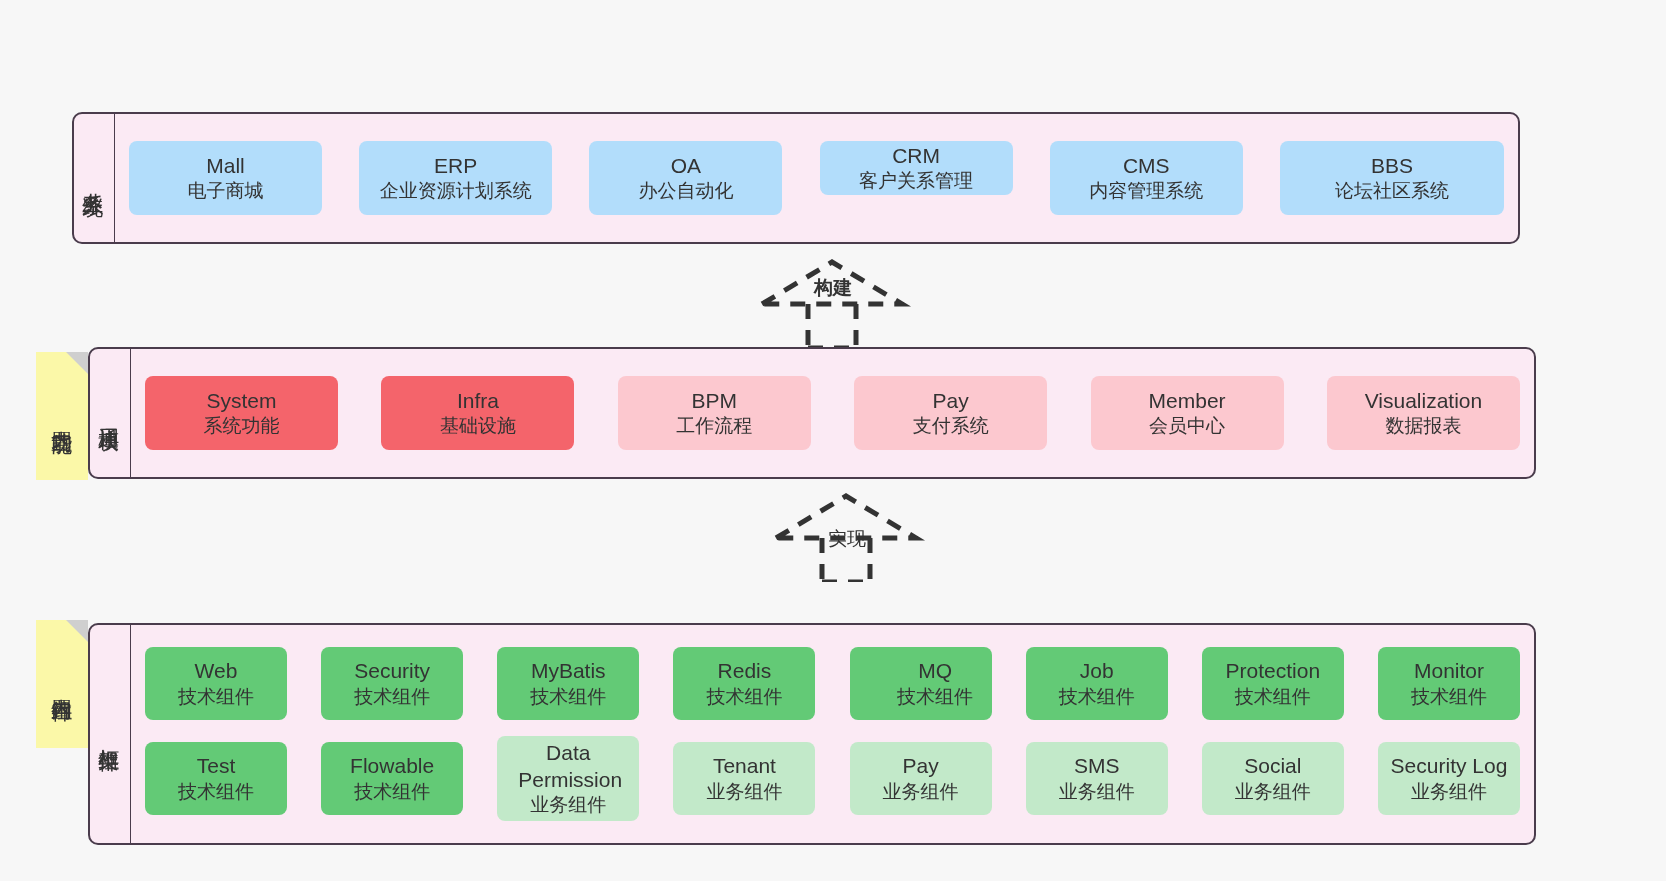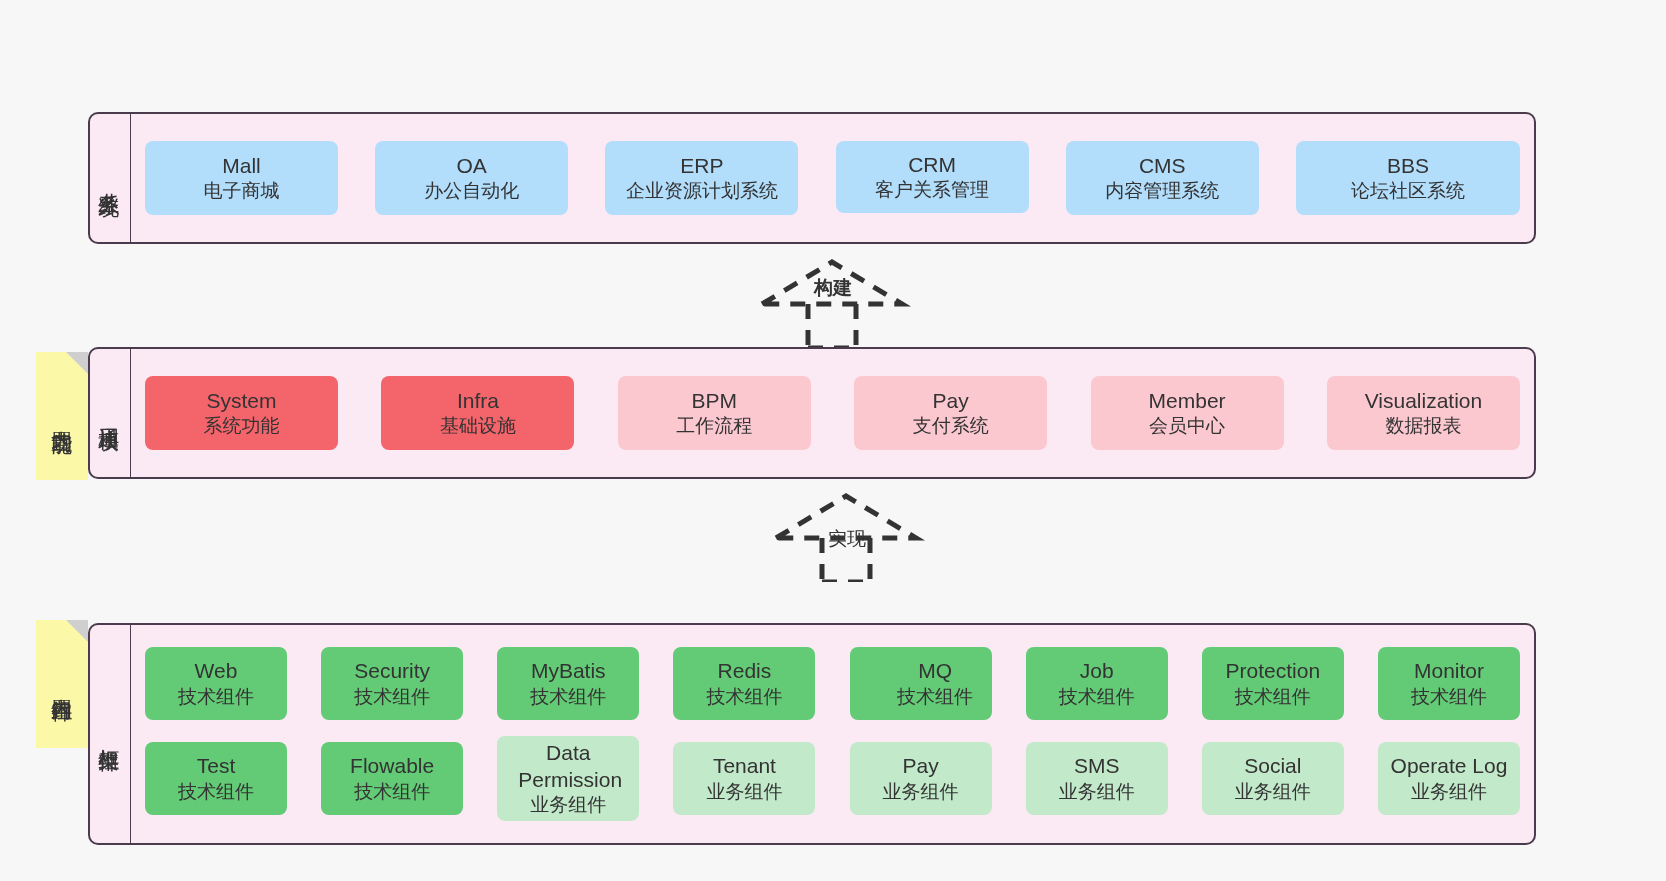--- a/index.html
+++ b/index.html
@@ -115,37 +115,37 @@
     position: absolute;
     font-size: 19px;
     color: #333333;
     white-space: nowrap;
     background: transparent;
   }
 </style>
 </head>
 <body>
 
-<div class="layer" id="layer-0" style="left:88px; top:112px; width:1448px; height:132px;">
+<div class="layer" id="layer-0" style="left:72px; top:112px; width:1448px; height:132px;">
   <div class="layer-title">业务系统</div>
   <div class="layer-body">
     <div class="row">
       <div class="card c-blue" style="width:193px;height:74px;">
         <span class="t-en">Mall</span>
         <span class="t-cn">电子商城</span>
       </div>
       <div class="card c-blue" style="width:193px;height:74px;">
+        <span class="t-en">ERP</span>
+        <span class="t-cn">企业资源计划系统</span>
+      </div>
+      <div class="card c-blue" style="width:193px;height:74px;">
         <span class="t-en">OA</span>
         <span class="t-cn">办公自动化</span>
       </div>
-      <div class="card c-blue" style="width:193px;height:74px;">
-        <span class="t-en">ERP</span>
-        <span class="t-cn">企业资源计划系统</span>
-      </div>
-      <div class="card c-blue" style="width:193px;height:72px;">
+      <div class="card c-blue" style="width:193px;height:54px;">
         <span class="t-en">CRM</span>
         <span class="t-cn">客户关系管理</span>
       </div>
       <div class="card c-blue" style="width:193px;height:74px;">
         <span class="t-en">CMS</span>
         <span class="t-cn">内容管理系统</span>
       </div>
       <div class="card c-blue" style="width:224px;height:74px;">
         <span class="t-en">BBS</span>
         <span class="t-cn">论坛社区系统</span>
@@ -274,19 +274,19 @@
       </div>
       <div class="card c-lightgreen" style="width:142px;height:73px;">
         <span class="t-en">SMS</span>
         <span class="t-cn">业务组件</span>
       </div>
       <div class="card c-lightgreen" style="width:142px;height:73px;">
         <span class="t-en">Social</span>
         <span class="t-cn">业务组件</span>
       </div>
       <div class="card c-lightgreen" style="width:142px;height:73px;">
-        <span class="t-en">Operate Log</span>
+        <span class="t-en">Security Log</span>
         <span class="t-cn">业务组件</span>
       </div>
     </div>
 
   </div>
 </div>
 
 </body></html>

